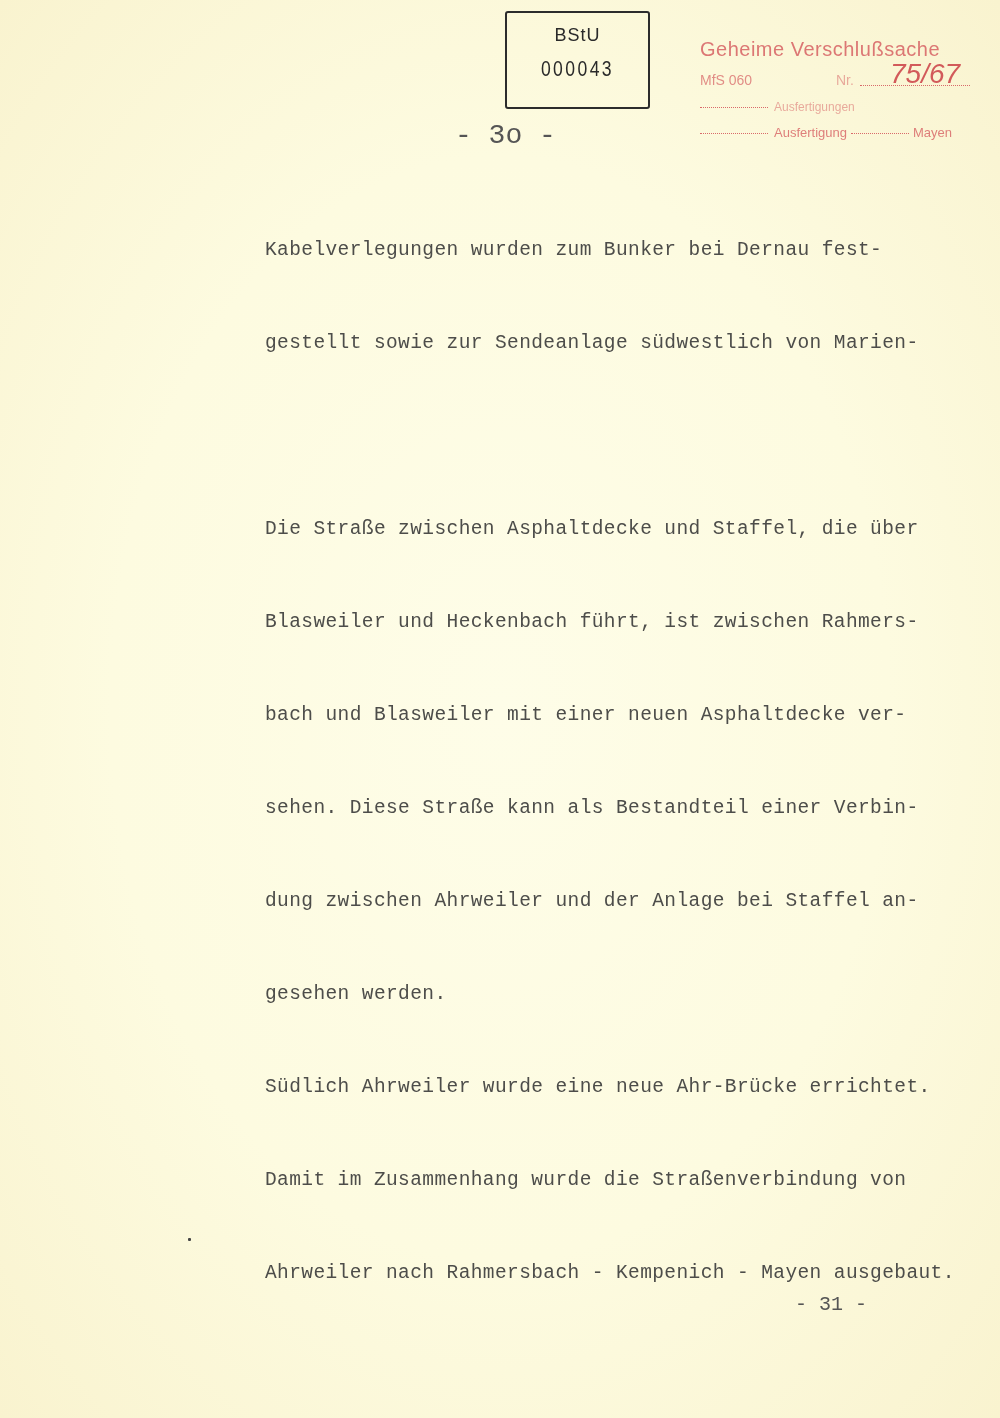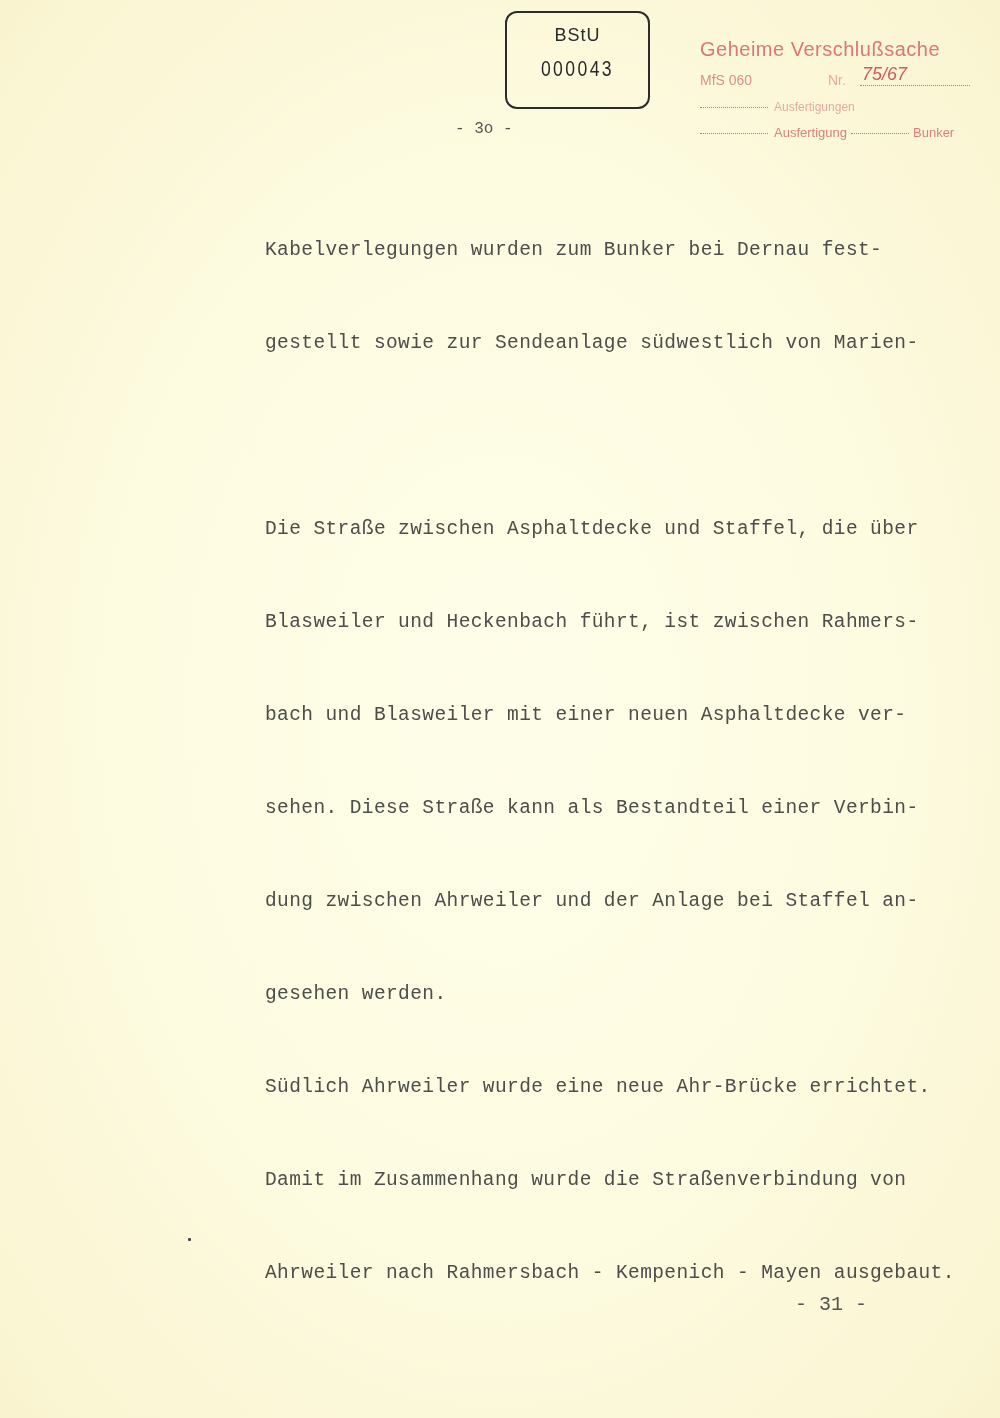--- a/index.html
+++ b/index.html
@@ -10,21 +10,21 @@
     overflow: hidden;
     background: radial-gradient(ellipse at 50% 50%, #fefde8 0%, #fdfbe0 55%, #f9f3cf 100%);
     font-family: "Liberation Mono", "DejaVu Sans Mono", monospace;
     color: #4a4a48;
   }
   .archive-stamp {
     position: absolute;
     left: 505px; top: 11px;
     width: 145px; height: 98px;
     border: 2px solid #2c2c2c;
-    border-radius: 12px;
+    border-radius: 3px;
     box-sizing: border-box;
     text-align: center;
     color: #2a2a2a;
   }
   .archive-stamp .agency {
     font-family: "Liberation Sans", "DejaVu Sans", sans-serif;
     font-size: 18px;
     margin-top: 12px;
     letter-spacing: 1px;
   }
@@ -49,45 +49,45 @@
     margin-top: 28px;
   }
   .secret-stamp .row {
     position: relative;
     font-size: 14px;
     height: 26px;
     line-height: 26px;
   }
   .secret-stamp .row2 { margin-top: 6px; }
   .secret-stamp .mfs { opacity: 0.75; }
-  .secret-stamp .nr-label { position: absolute; left: 128px; opacity: 0.55; }
+  .secret-stamp .nr-label { position: absolute; left: 136px; opacity: 0.55; }
   .secret-stamp .nr-line {
     position: absolute; left: 160px; top: 18px;
     width: 110px; border-bottom: 1px dotted #d96a6a;
   }
   .secret-stamp .nr-value {
-    position: absolute; left: 162px; top: -6px;
-    font-size: 18px; font-style: italic; color: #d25a5a;
+    position: absolute; left: 190px; top: -6px;
+    font-size: 28px; font-style: italic; color: #d25a5a;
   }
   .secret-stamp .dots {
     display: inline-block; width: 68px;
     border-bottom: 1px dotted #d96a6a; margin-right: 6px;
     vertical-align: middle;
   }
   .secret-stamp .dots-short {
     display: inline-block; width: 58px;
     border-bottom: 1px dotted #d96a6a; margin: 0 4px;
     vertical-align: middle;
   }
   .secret-stamp .faint { opacity: 0.55; font-size: 12px; }
   .secret-stamp .small { font-size: 13px; opacity: 0.85; }
   .page-number-top {
     position: absolute;
     left: 455px; top: 120px;
-    font-size: 16px;
+    font-size: 28px;
     color: #555;
     font-family: Liberation Mono, monospace;
   }
   .body-text {
     position: absolute;
     left: 265px; top: 173px;
     width: 720px;
     font-size: 19.5px;
     line-height: 31px;
     color: #4d4d4a;
@@ -120,21 +120,21 @@
   <div class="row row2">
     <span class="mfs">MfS 060</span>
     <span class="nr-label">Nr.</span>
     <span class="nr-line"></span>
     <span class="nr-value">75/67</span>
   </div>
   <div class="row">
     <span class="dots"></span><span class="faint">Ausfertigungen</span>
   </div>
   <div class="row">
-    <span class="dots"></span><span class="small">Ausfertigung</span><span class="dots-short"></span><span class="small">Bunker</span>
+    <span class="dots"></span><span class="small">Ausfertigung</span><span class="dots-short"></span><span class="small">Mayen</span>
   </div>
 </div>
 
 <div class="page-number-top">- 3o -</div>
 
 <div class="body-text">
   <span class="line">Kabelverlegungen wurden zum Bunker bei Dernau fest-</span>
   <span class="line">gestellt sowie zur Sendeanlage südwestlich von Marien-</span>
   <span class="gap"></span>
   <span class="line">Die Straße zwischen Asphaltdecke und Staffel, die über</span>

